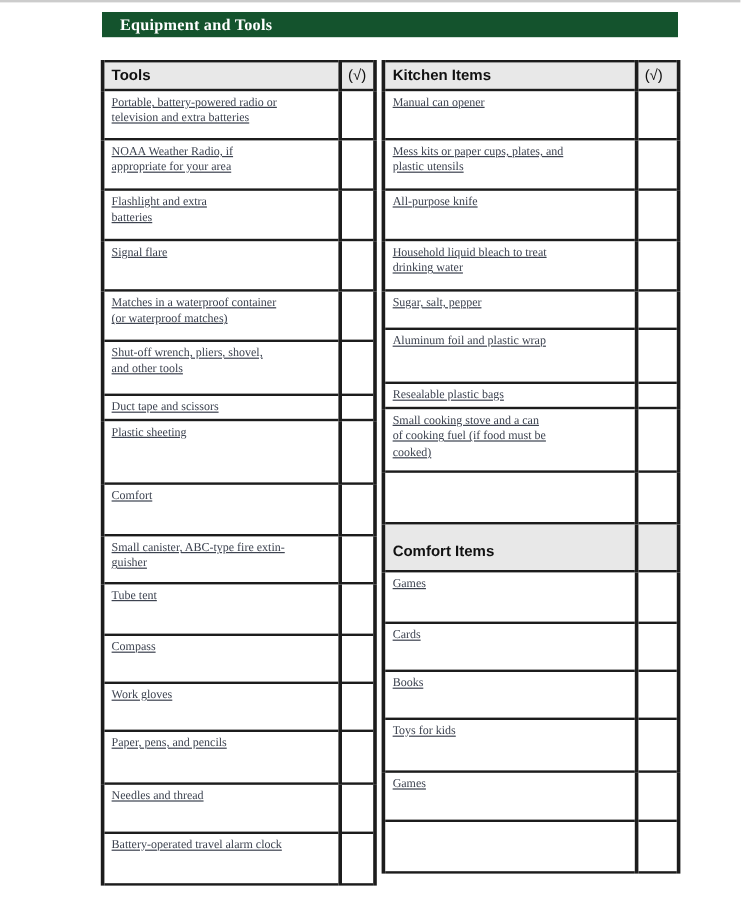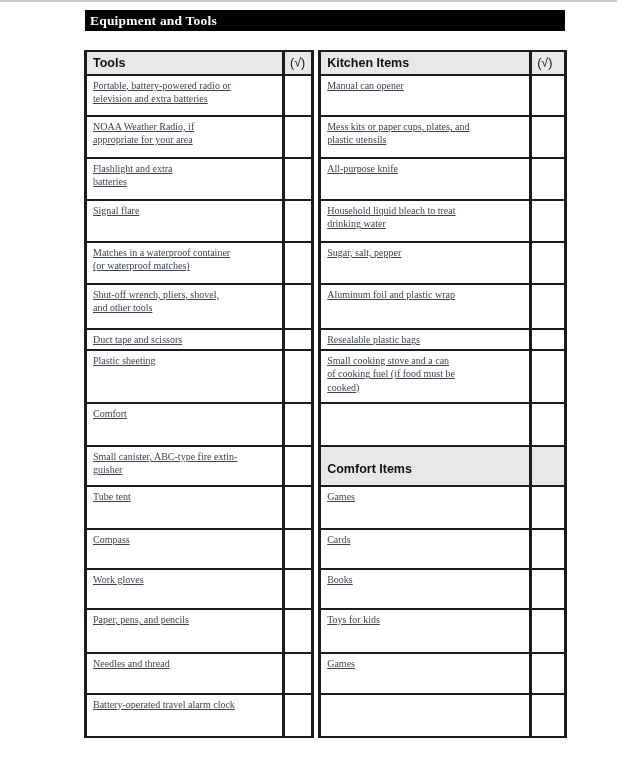--- a/index.html
+++ b/index.html
@@ -21,27 +21,27 @@
     height: 2px;
     background: #cccccc;
   }
   .banner {
     position: absolute;
     left: 85px;
     top: 10px;
     width: 480px;
     height: 21px;
     box-sizing: border-box;
-    background: #000000;
+    background: #14532d;
     color: #ffffff;
     font-family: "Liberation Serif", serif;
     font-weight: bold;
     font-size: 13.5px;
     line-height: 21px;
-    padding-left: 5px;
+    padding-left: 15px;
     letter-spacing: 0.2px;
   }
   .tables {
     position: absolute;
     left: 84px;
     top: 50px;
     display: flex;
     gap: 4px;
     align-items: flex-start;
   }
@@ -210,21 +210,21 @@
         </tr>
     <tr style="height:42px">
           <td class="label">All-purpose knife</td>
           <td></td>
         </tr>
     <tr style="height:42px">
           <td class="label">Household liquid bleach to treat
 drinking water</td>
           <td></td>
         </tr>
-    <tr style="height:42px">
+    <tr style="height:32px">
           <td class="label">Sugar, salt, pepper</td>
           <td></td>
         </tr>
     <tr style="height:45px">
           <td class="label">Aluminum foil and plastic wrap</td>
           <td></td>
         </tr>
     <tr style="height:21px">
           <td class="label">Resealable plastic bags</td>
           <td></td>

